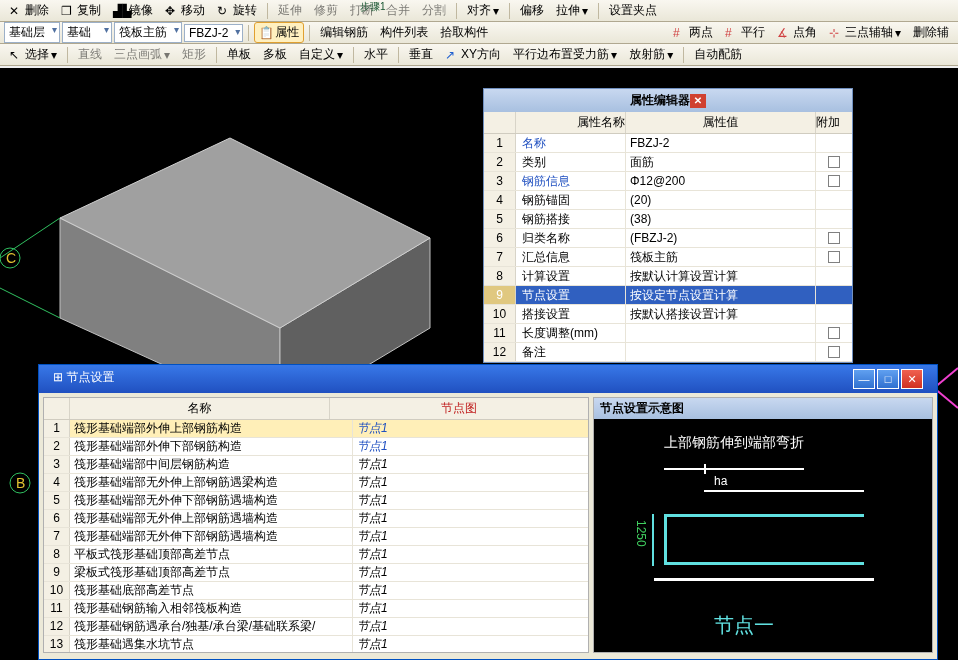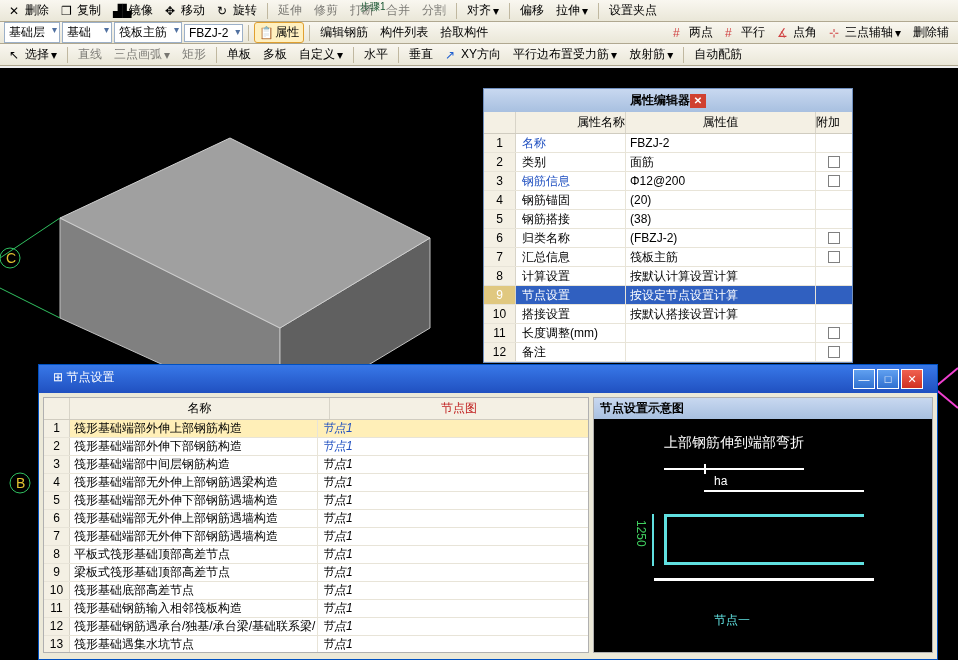--- a/index.html
+++ b/index.html
@@ -40,21 +40,21 @@
 .nd-btn { width: 22px; height: 20px; border: 1px solid #fff; background: linear-gradient(#60a0f0, #3070d0); color: #fff; text-align: center; line-height: 18px; cursor: pointer; font-size: 11px; }
 .nd-close { background: linear-gradient(#f06050, #d03020); }
 .node-body { display: flex; height: calc(100% - 30px); padding: 4px; gap: 4px; }
 .node-table { width: 546px; border: 1px solid #b0b0b0; background: #fff; overflow: hidden; }
 .node-th { display: flex; background: #f4f0e4; border-bottom: 1px solid #d0ccc0; }
 .node-th .col-num { width: 26px; border-right: 1px solid #d8d4c8; }
 .node-th .col-name { width: 260px; text-align: center; border-right: 1px solid #d8d4c8; padding: 2px 0; }
 .node-th .col-img { flex: 1; text-align: center; padding: 2px 0; color: #c02020; }
 .node-row { display: flex; border-bottom: 1px solid #e8e4d8; height: 18px; line-height: 17px; }
 .node-row .n { width: 26px; background: #f4f0e4; border-right: 1px solid #d8d4c8; text-align: center; }
-.node-row .nm { width: 248px; border-right: 1px solid #e8e4d8; padding-left: 4px; }
+.node-row .nm { width: 283px; border-right: 1px solid #e8e4d8; padding-left: 4px; }
 .node-row .im { flex: 1; padding-left: 4px; font-style: italic; }
 .node-row.sel { background: #ffefb8; }
 .node-preview { flex: 1; border: 1px solid #b0b0b0; background: #000; position: relative; }
 .preview-title { background: linear-gradient(#c8d8f0, #a8c0e0); font-weight: bold; padding: 2px 6px; }
 .preview-canvas { position: absolute; top: 24px; left: 0; right: 0; bottom: 0; }
 .pv-text { position: absolute; color: #fff; font-size: 14px; }
 .pv-green { color: #40d060; }
 .pv-line-w { position: absolute; background: #fff; }
 .pv-line-c { position: absolute; background: #60e0e0; }
 
@@ -390,17 +390,17 @@
         <div class="pv-line-w" style="top:46px; left:70px; width:140px; height:2px"></div>
         <div class="pv-line-w" style="top:42px; left:110px; width:2px; height:10px"></div>
         <div class="pv-text" style="top:52px; left:120px; font-size:12px">ha</div>
         <div class="pv-line-w" style="top:68px; left:110px; width:160px; height:2px"></div>
         <div class="pv-line-c" style="top:92px; left:70px; width:200px; height:3px"></div>
         <div class="pv-line-c" style="top:140px; left:70px; width:200px; height:3px"></div>
         <div class="pv-line-c" style="top:92px; left:70px; width:3px; height:50px"></div>
         <div class="pv-line-w" style="top:156px; left:60px; width:220px; height:3px"></div>
         <div class="pv-text pv-green" style="top:98px; left:40px; writing-mode:vertical-rl; font-size:12px">1250</div>
         <div class="pv-line-c" style="top:92px; left:58px; width:2px; height:52px"></div>
-        <div class="pv-text" style="top:190px; left:120px; color:#60e0e0; font-size:12px">节点一</div>
+        <div class="pv-text" style="top:190px; left:120px; color:#60e0e0; font-size:20px">节点一</div>
       </div>
     </div>
   </div>
 </div>
 
 </body></html>

